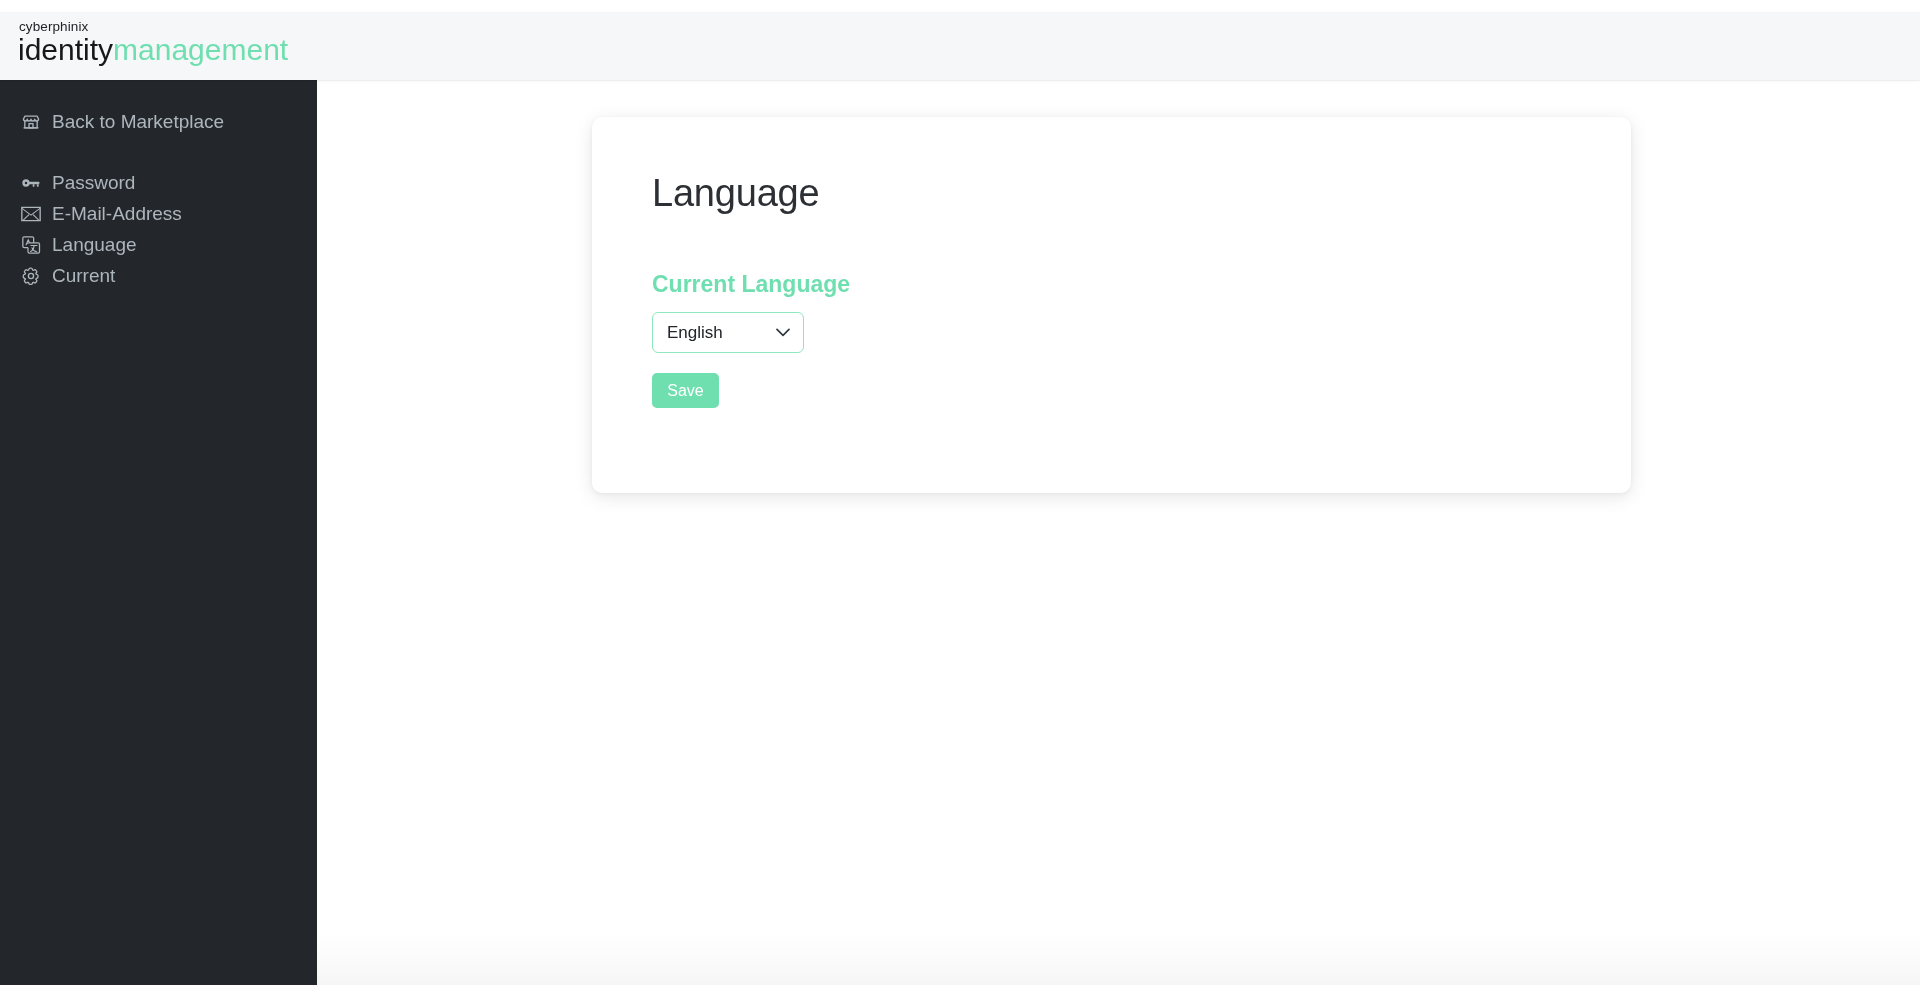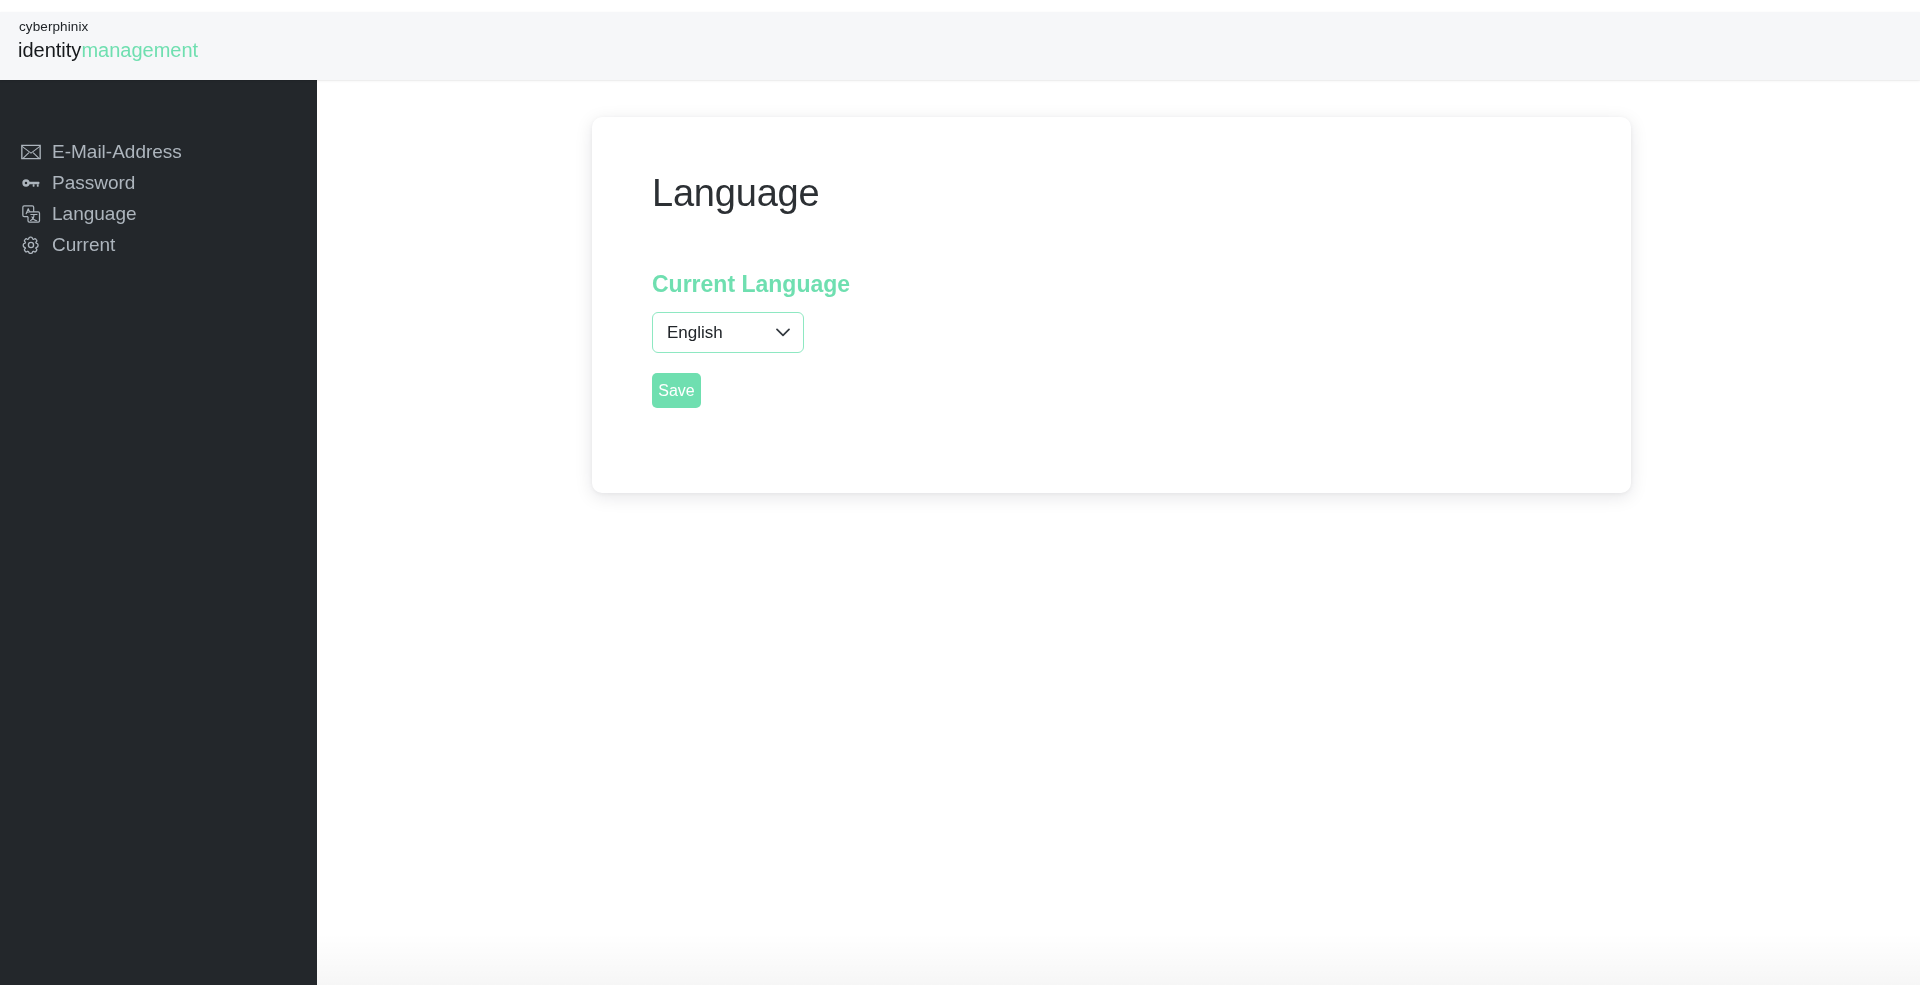--- a/index.html
+++ b/index.html
@@ -39,21 +39,21 @@
   .logo-top {
     font-size: 13.5px;
     color: #212529;
     letter-spacing: 0.1px;
     display: block;
     margin-bottom: -1px;
     padding-left: 1px;
   }
 
   .logo-main {
-    font-size: 20px;
+    font-size: 30px;
     line-height: 34px;
     display: block;
     white-space: nowrap;
     text-align: center;
   }
 
   .logo-identity { color: #16191c; }
   .logo-management { color: #6fdfb0; }
 
   
@@ -172,21 +172,21 @@
     color: #343a40;
     flex: 0 0 16px;
     display: inline-flex;
     align-items: center;
     justify-content: center;
   }
 
   .save-btn {
     display: block;
     margin-top: 20px;
-    width: 49px;
+    width: 67px;
     height: 35px;
     background: #6fdfb0;
     color: #ffffff;
     border: none;
     border-radius: 5px;
     font-family: "Liberation Sans", sans-serif;
     font-size: 16px;
     line-height: 35px;
     text-align: center;
     cursor: pointer;
@@ -201,45 +201,57 @@
     <span class="logo-top">cyberphinix</span>
     <span class="logo-main">
       <span class="logo-identity">identity</span><span class="logo-management">management</span>
     </span>
   </div>
 </div>
 
 <nav class="sidebar">
   <div class="sidebar-inner">
 
+    <a class="nav-item">
+      <span class="icon">
+        <svg width="20" height="20" viewBox="0 0 24 24" fill="none" stroke="currentColor" stroke-width="1.6" stroke-linecap="round" stroke-linejoin="round">
+          <path d="M3 8.5 4.6 5h14.8L21 8.5"></path>
+          <path d="M3 8.5c0 1.3 1 2.3 2.2 2.3S7.5 9.8 7.5 8.5c0 1.3 1 2.3 2.25 2.3S12 9.8 12 8.5c0 1.3 1 2.3 2.25 2.3s2.25-1 2.25-2.3c0 1.3 1 2.3 2.25 2.3S21 9.8 21 8.5"></path>
+          <path d="M4.6 11v8h14.8v-8"></path>
+          <rect x="9.6" y="14" width="4.8" height="5"></rect>
+          <path d="M3.6 19h16.8"></path>
+        </svg>
+      </span>
+      <span>Back to Marketplace</span>
+    </a>
 
     <div class="nav-gap"></div>
-
-    <a class="nav-item">
-      <span class="icon">
-        <svg width="20" height="16" viewBox="0 0 24 18" fill="currentColor">
-          <path d="M1 1h22v16H1z" fill="none" stroke="currentColor" stroke-width="1.6"></path>
-          <path d="M1.6 1.8 12 9.6 22.4 1.8 23 2.8 12 11 1 2.8z"></path>
-          <path d="M1.6 16.4 9 9.4l1 .8-7.2 6.8zM22.4 16.4 15 9.4l-1 .8 7.2 6.8z"></path>
-        </svg>
-      </span>
-      <span>E-Mail-Address</span>
-    </a>
 
     <a class="nav-item">
       <span class="icon">
         <svg width="20" height="14" viewBox="0 0 24 14" fill="currentColor">
           <circle cx="6" cy="7" r="4.4"></circle>
           <circle cx="6" cy="7" r="1.5" fill="#23272b"></circle>
           <rect x="9.5" y="5.6" width="12.5" height="2.8" rx="0.6"></rect>
           <rect x="14" y="8.4" width="2.2" height="3" rx="0.5"></rect>
           <rect x="19" y="8.4" width="2.2" height="3" rx="0.5"></rect>
         </svg>
       </span>
       <span>Password</span>
+    </a>
+
+    <a class="nav-item">
+      <span class="icon">
+        <svg width="20" height="16" viewBox="0 0 24 18" fill="currentColor">
+          <path d="M1 1h22v16H1z" fill="none" stroke="currentColor" stroke-width="1.6"></path>
+          <path d="M1.6 1.8 12 9.6 22.4 1.8 23 2.8 12 11 1 2.8z"></path>
+          <path d="M1.6 16.4 9 9.4l1 .8-7.2 6.8zM22.4 16.4 15 9.4l-1 .8 7.2 6.8z"></path>
+        </svg>
+      </span>
+      <span>E-Mail-Address</span>
     </a>
 
     <a class="nav-item">
       <span class="icon">
         <svg width="20" height="20" viewBox="0 0 24 24" fill="none" stroke="currentColor" stroke-width="1.5" stroke-linejoin="round">
           <rect x="2.2" y="2.2" width="13" height="13" rx="1.6"></rect>
           <path d="M6.2 11.6 8.7 5.6l2.5 6M6.9 9.9h3.6" stroke-width="1.4" stroke-linecap="round"></path>
           <path d="M9.4 9.4h11.2a1.6 1.6 0 0 1 1.6 1.6v9.2a1.6 1.6 0 0 1-1.6 1.6H10a1.6 1.6 0 0 1-1.6-1.6v-5" fill="#23272b"></path>
           <path d="M11.8 12.6h7.4M15.5 12.6v1c0 3-1.9 5.2-4 6.1M13.2 15.4c.9 2.4 3 4.1 5.6 4.7" stroke-linecap="round" stroke-width="1.4"></path>
         </svg>

